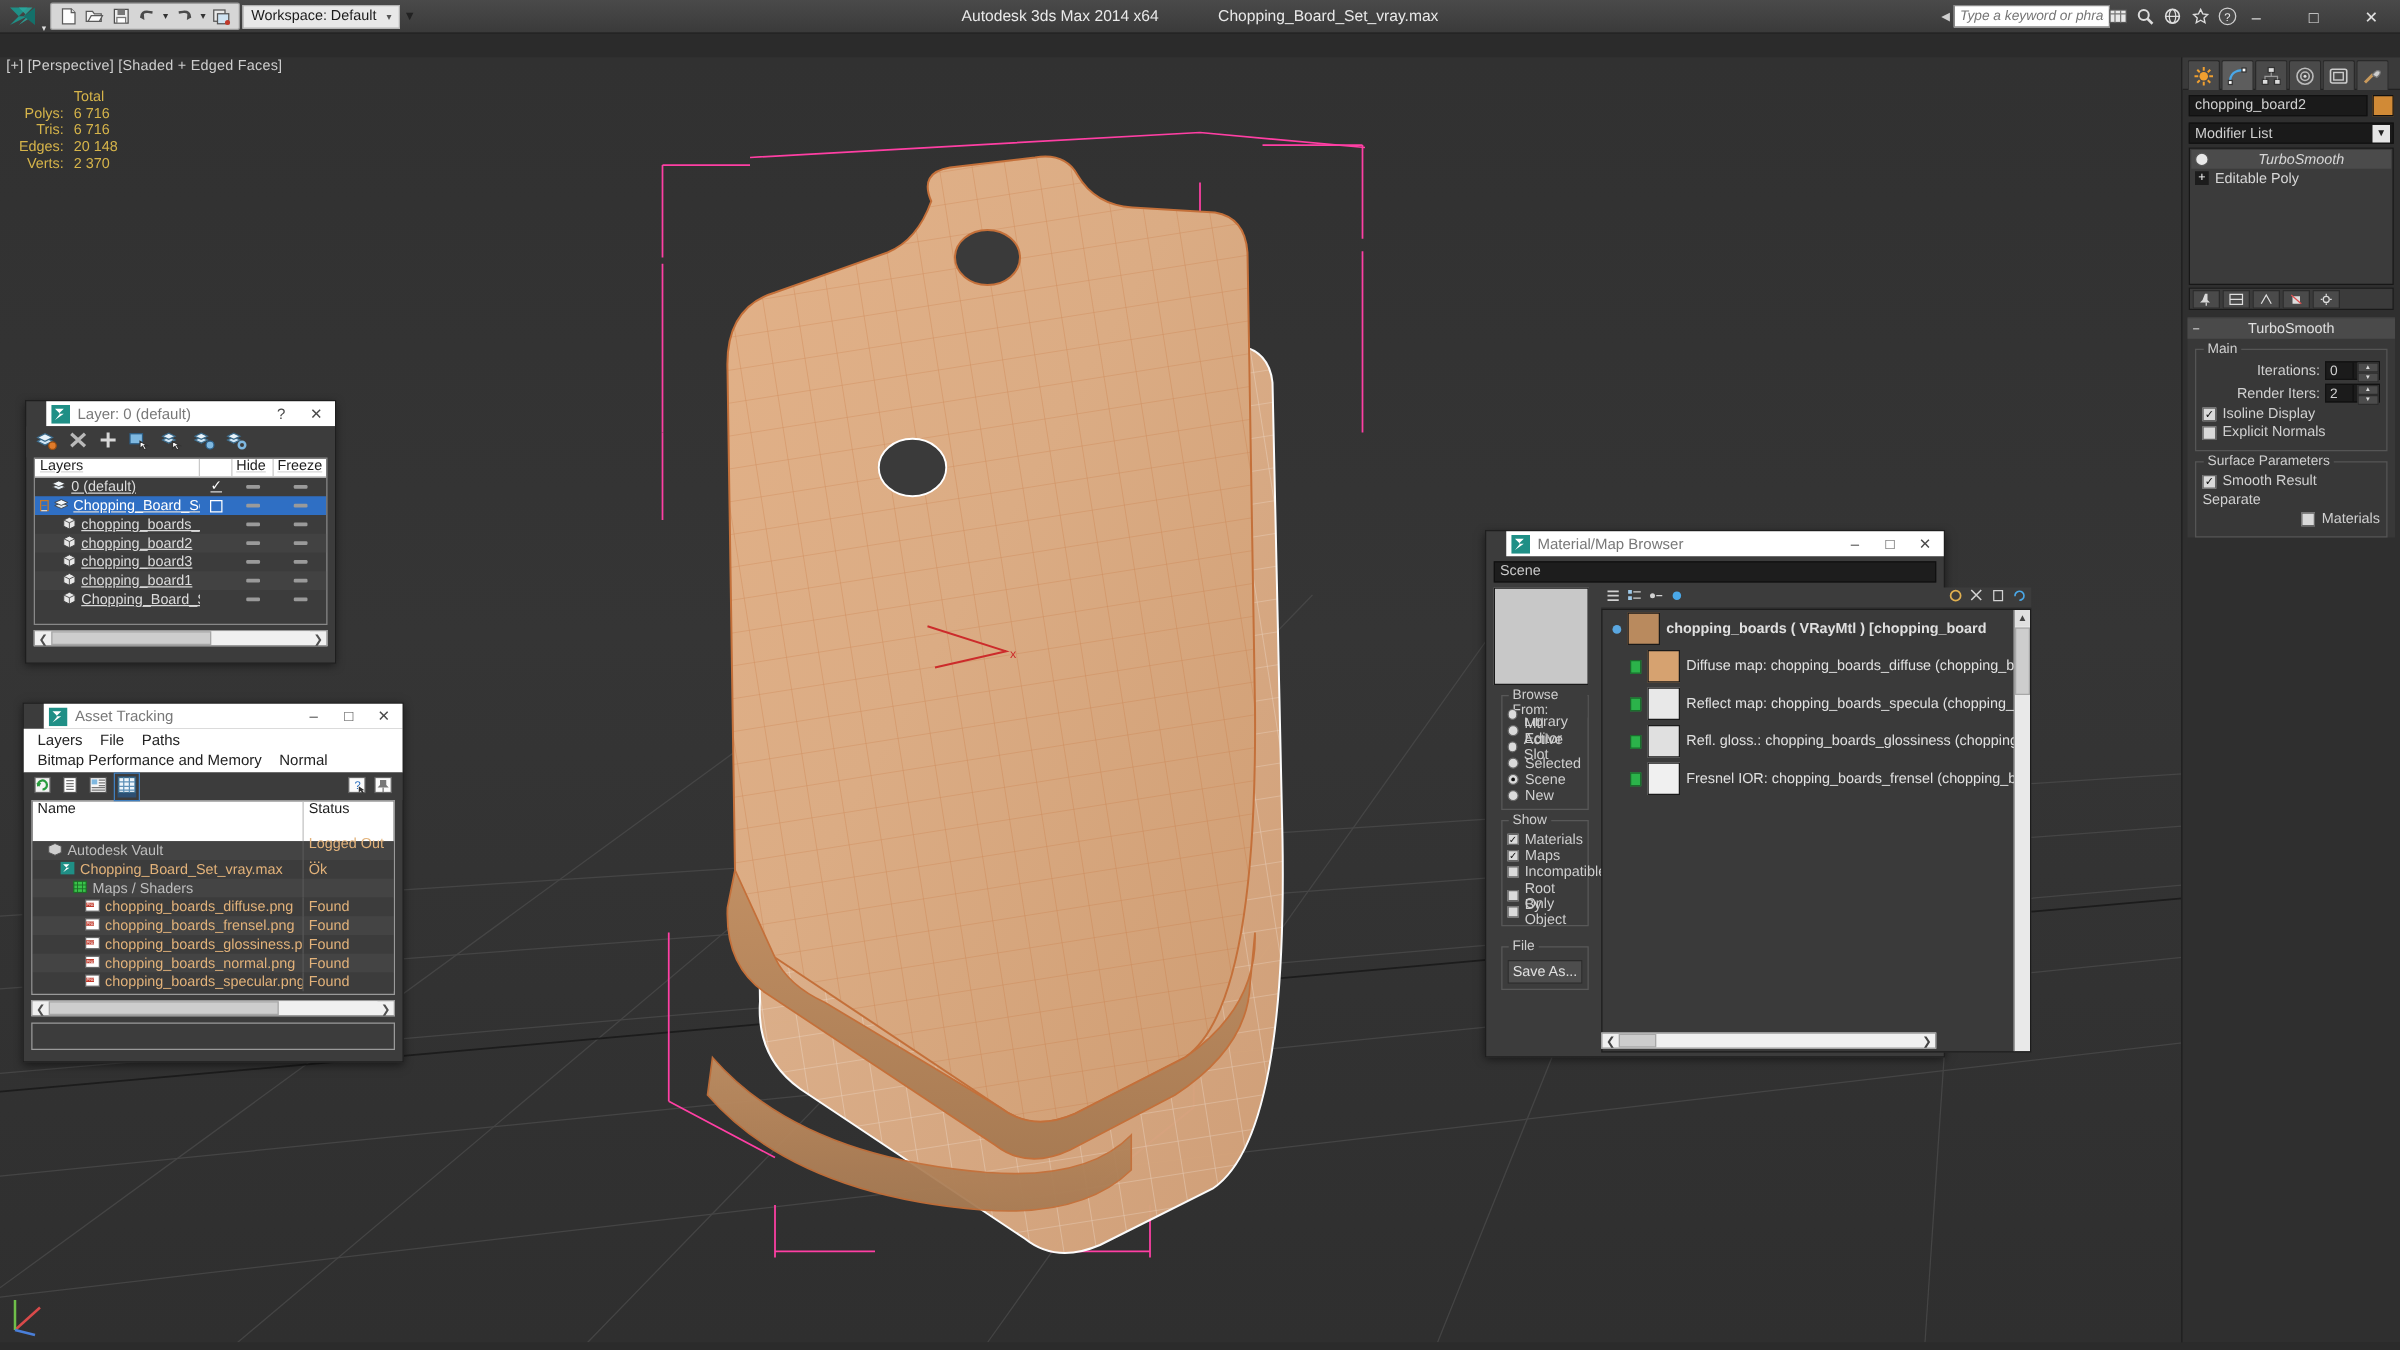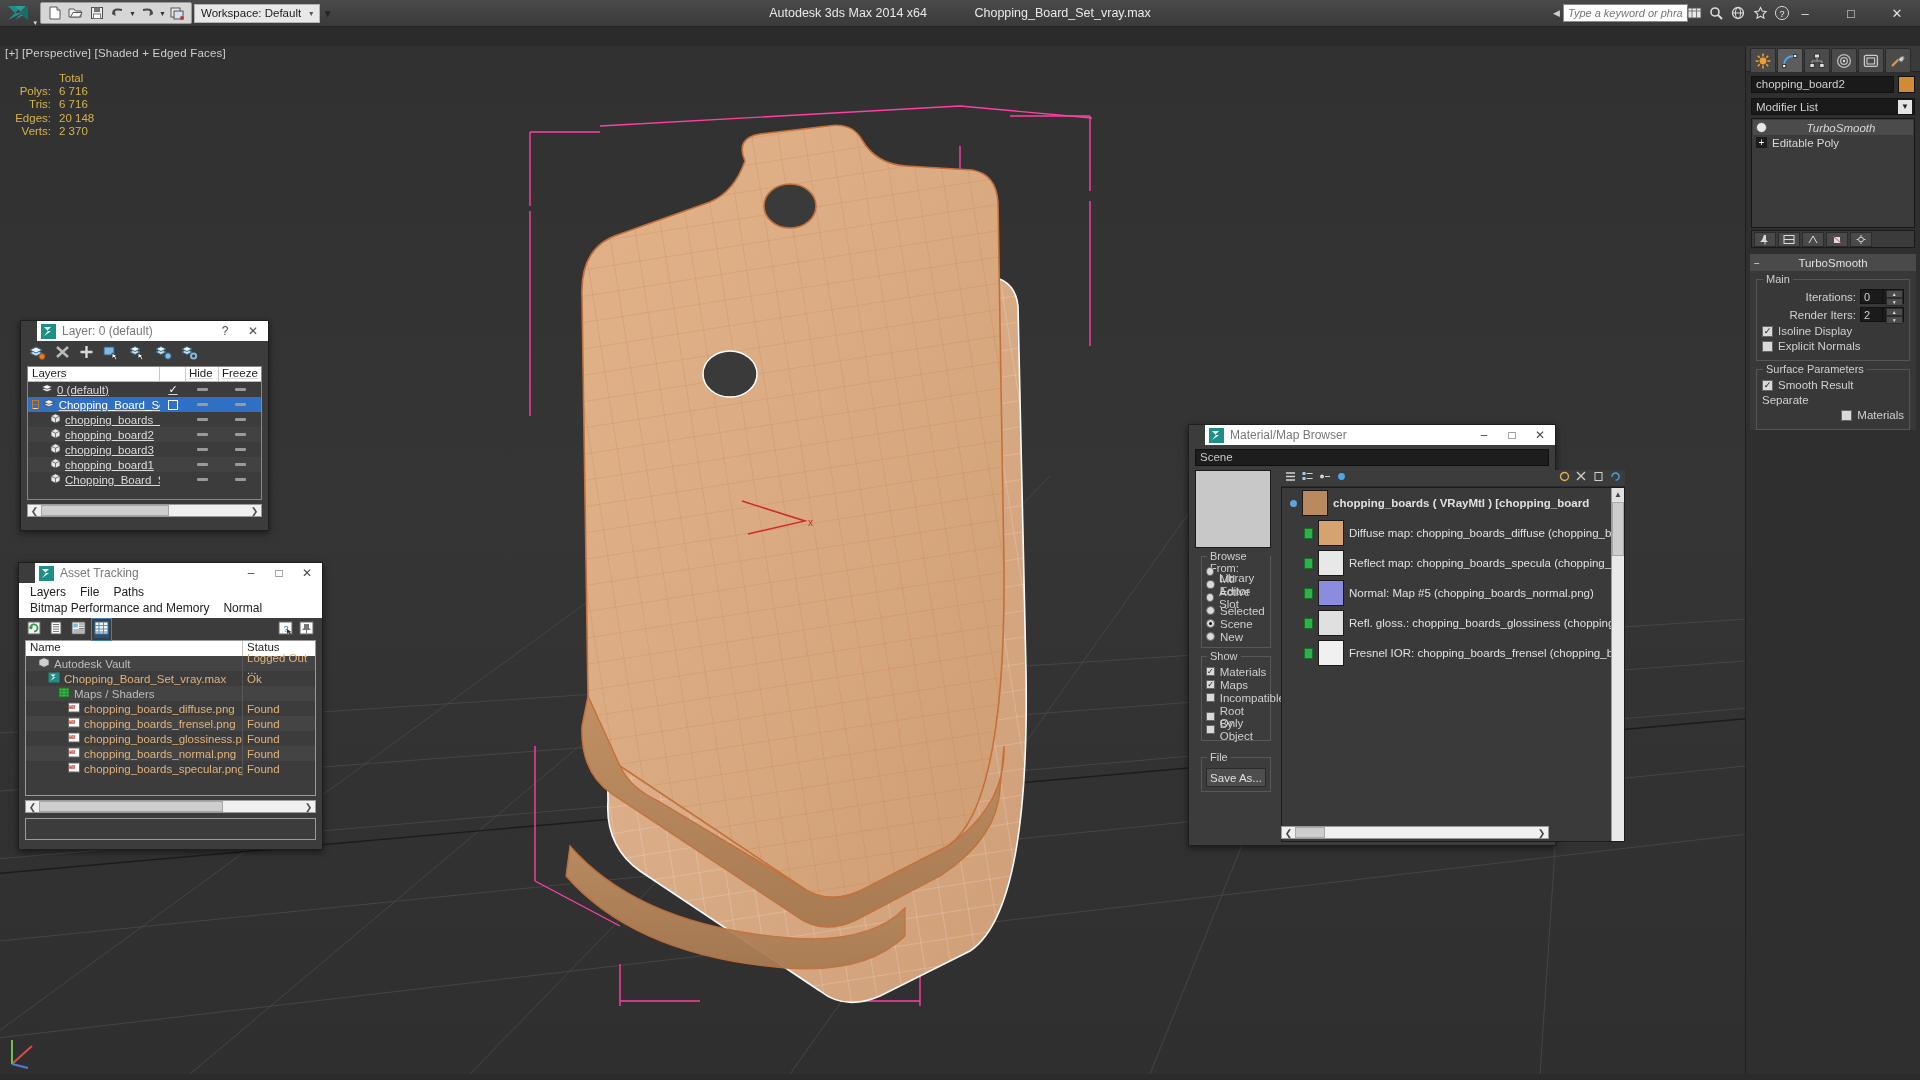--- a/index.html
+++ b/index.html
@@ -262,21 +262,21 @@
   .hscroll .thumb { position: absolute; left: 0; top: 0; height: 11px; width: 62%; background: #cdcdcd; border: 1px solid #a6a6a6; }
 
   
   #assetdlg { left: 18px; top: 562px; width: 305px; height: 288px; }
   .at-toolbar {
     height: 22px; background: #3c3c3c; display: flex; align-items: center; gap: 8px; padding: 0 8px;
     justify-content: flex-start;
   }
   .at-toolbar .right { margin-left: auto; display: flex; gap: 6px; }
   .at-grid { margin: 0 6px; border: 1px solid #9a9a9a; background: #3c3c3c; height: 156px; overflow: hidden; }
-  .at-head { display: flex; height: 15px; background: #fff; color: #1d1d1d; font-size: 11.5px; }
+  .at-head { display: flex; height: 32px; background: #fff; color: #1d1d1d; font-size: 11.5px; }
   .at-head .h1 { flex: 1; padding-left: 4px; border-right: 1px solid #c2c2c2; }
   .at-head .h2 { width: 72px; padding-left: 4px; }
   .at-row { display: flex; height: 15px; align-items: center; font-size: 11.5px; color: #e2b27a; }
   .at-row:nth-child(odd) { background: #444; }
   .at-row:nth-child(even) { background: #3c3c3c; }
   .at-row .a1 { flex: 1; display: flex; align-items: center; gap: 4px; white-space: nowrap; overflow: hidden; border-right: 1px solid #565656; height: 15px; }
   .at-row .a2 { width: 72px; padding-left: 4px; color: #e2b27a; }
   .at-row .a1 .lbl { color: #e2b27a; }
   .at-row.greyname .a1 .lbl { color: #bdbdbd; }
   .at-status { margin: 5px 6px 0 6px; height: 22px; background: #3c3c3c; border: 1px solid #9a9a9a; }
@@ -1207,27 +1207,20 @@
               <div class="mmb-item">
                 <span style="padding-left:18px;display:flex;align-items:center;gap:5px;">
                   <span class="mapicon"></span>
                   <span class="swatch" style="background:#e8e8e8"></span>
                   <span>Reflect map: chopping_boards_specula (chopping_bo</span>
                 </span>
               </div>
               <div class="mmb-item">
                 <span style="padding-left:18px;display:flex;align-items:center;gap:5px;">
                   <span class="mapicon"></span>
-                  <span class="swatch" style="background:#8b8ce0"></span>
-                  <span>Normal: Map #5 (chopping_boards_normal.png)</span>
-                </span>
-              </div>
-              <div class="mmb-item">
-                <span style="padding-left:18px;display:flex;align-items:center;gap:5px;">
-                  <span class="mapicon"></span>
                   <span class="swatch" style="background:#e0e0e0"></span>
                   <span>Refl. gloss.: chopping_boards_glossiness (chopping_</span>
                 </span>
               </div>
               <div class="mmb-item">
                 <span style="padding-left:18px;display:flex;align-items:center;gap:5px;">
                   <span class="mapicon"></span>
                   <span class="swatch" style="background:#f0f0f0"></span>
                   <span>Fresnel IOR: chopping_boards_frensel (chopping_bo</span>
                 </span>

